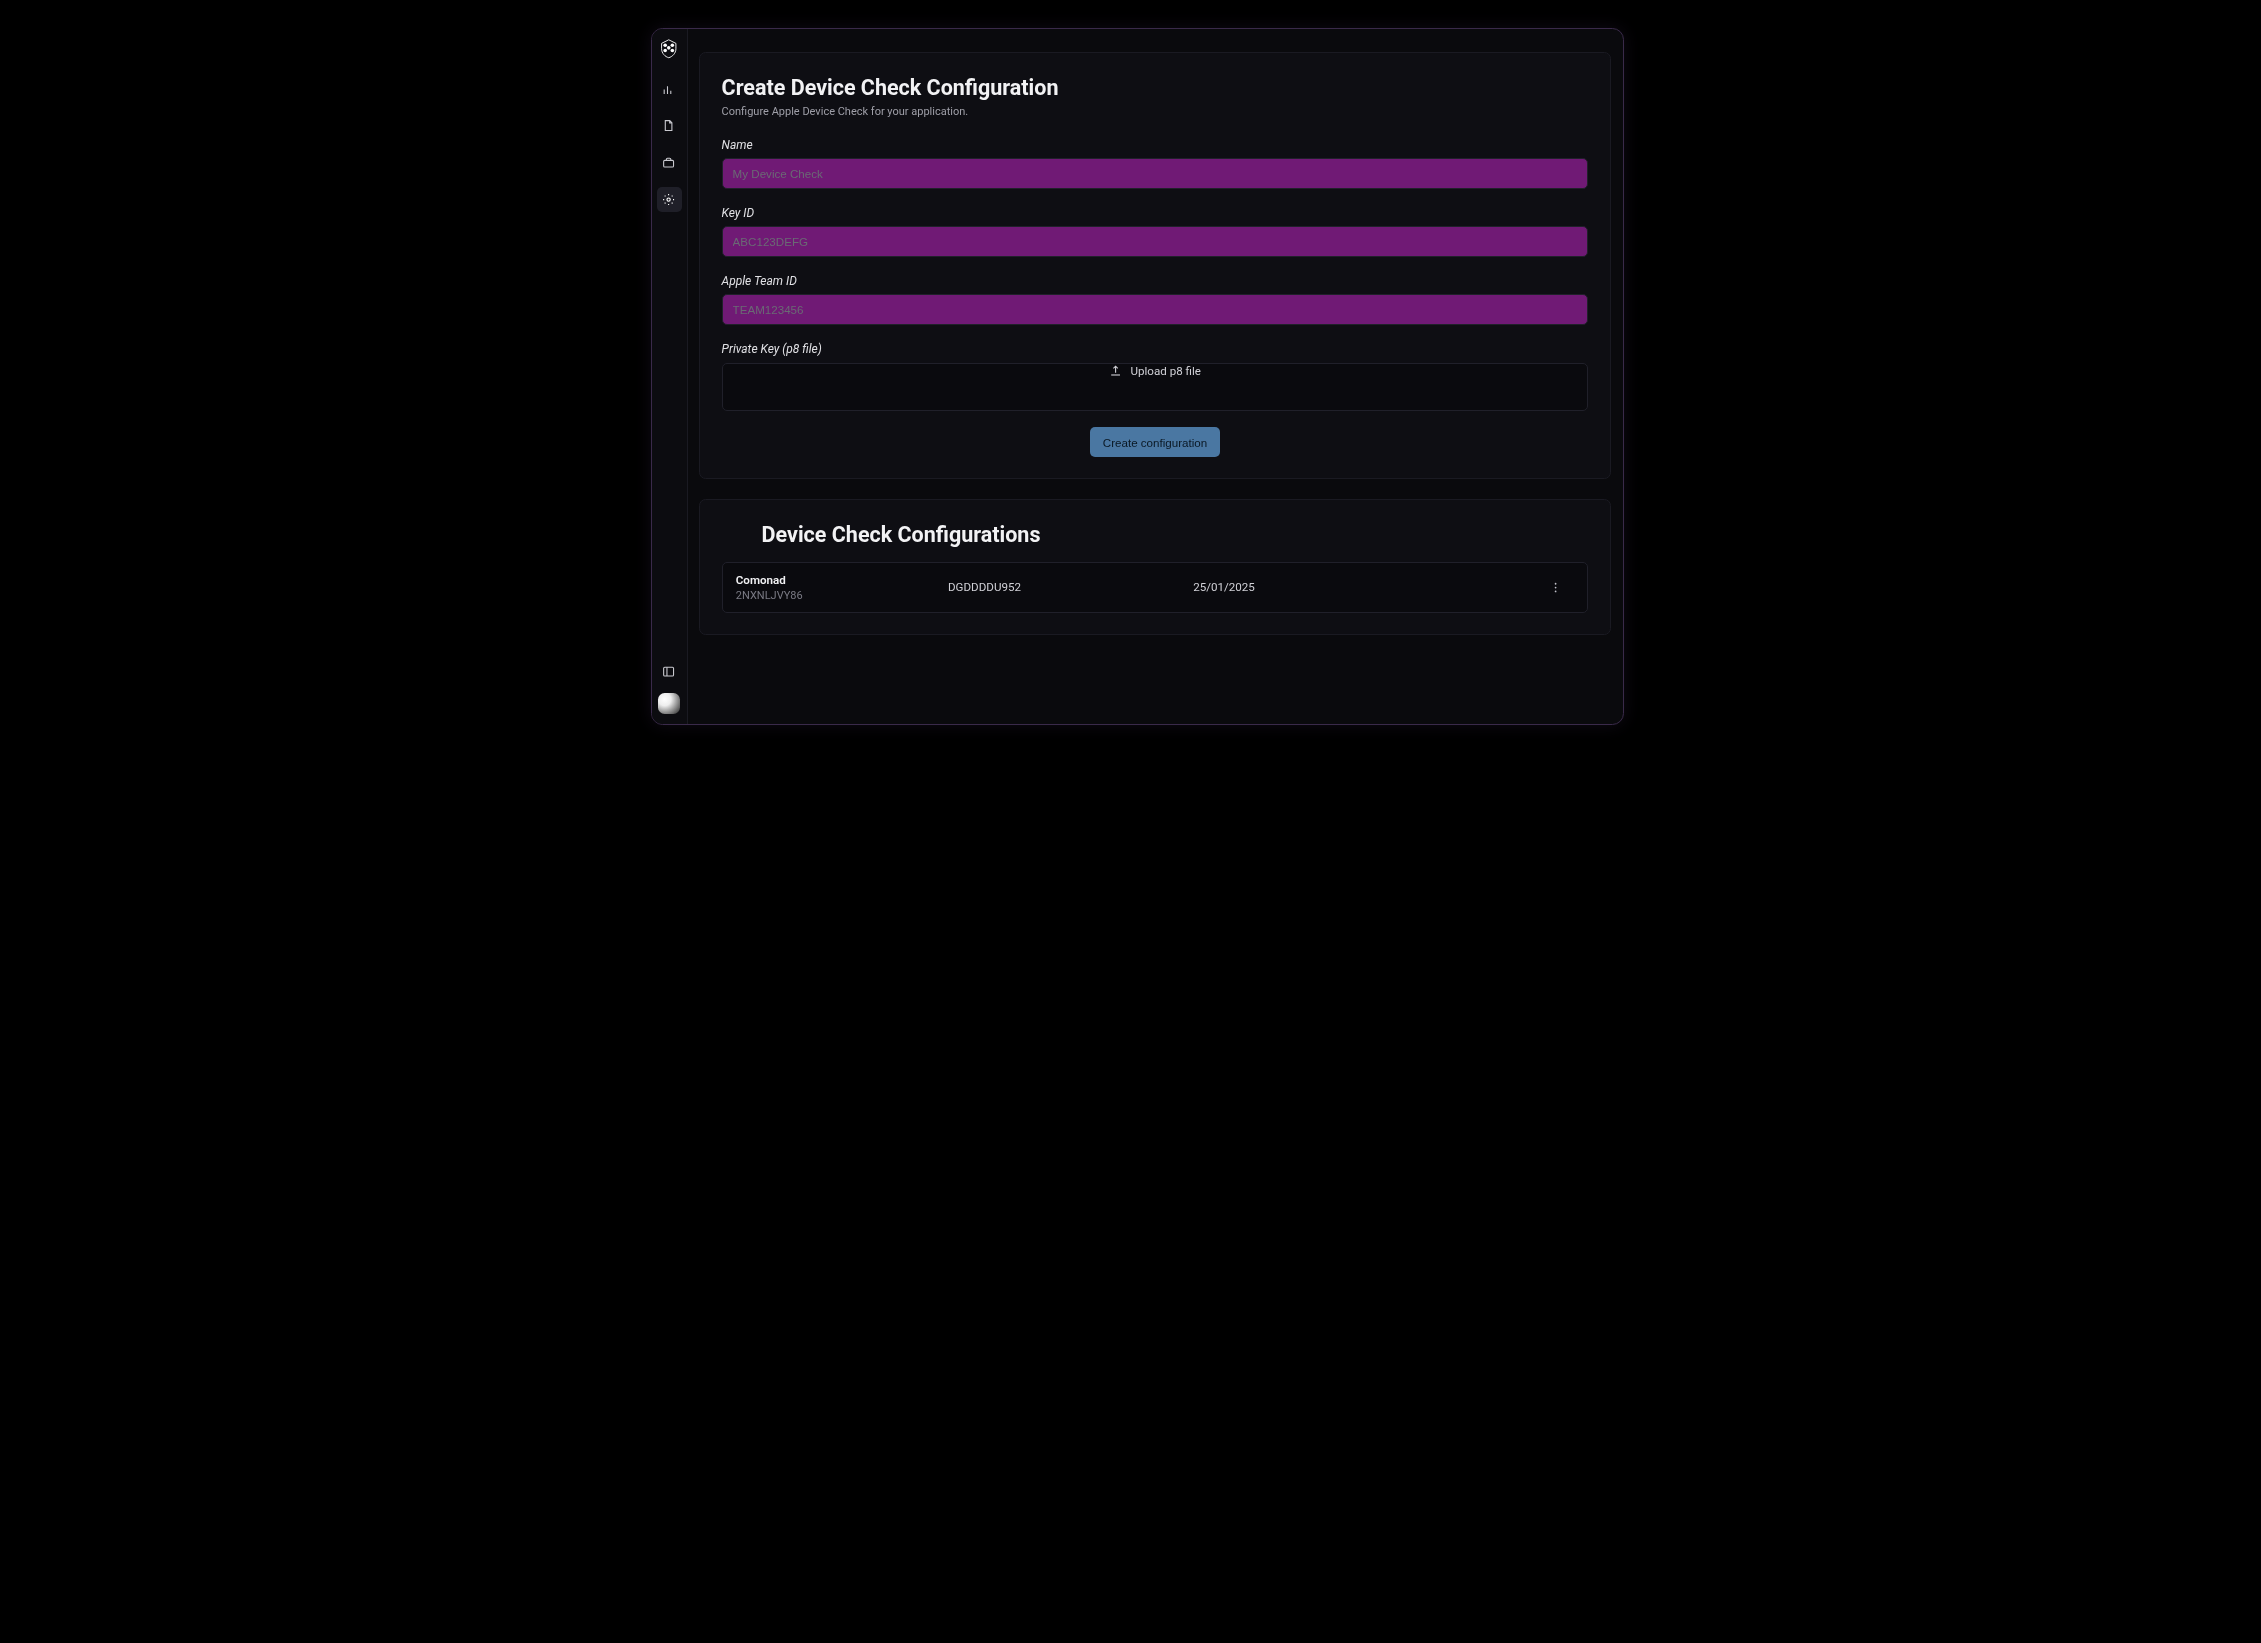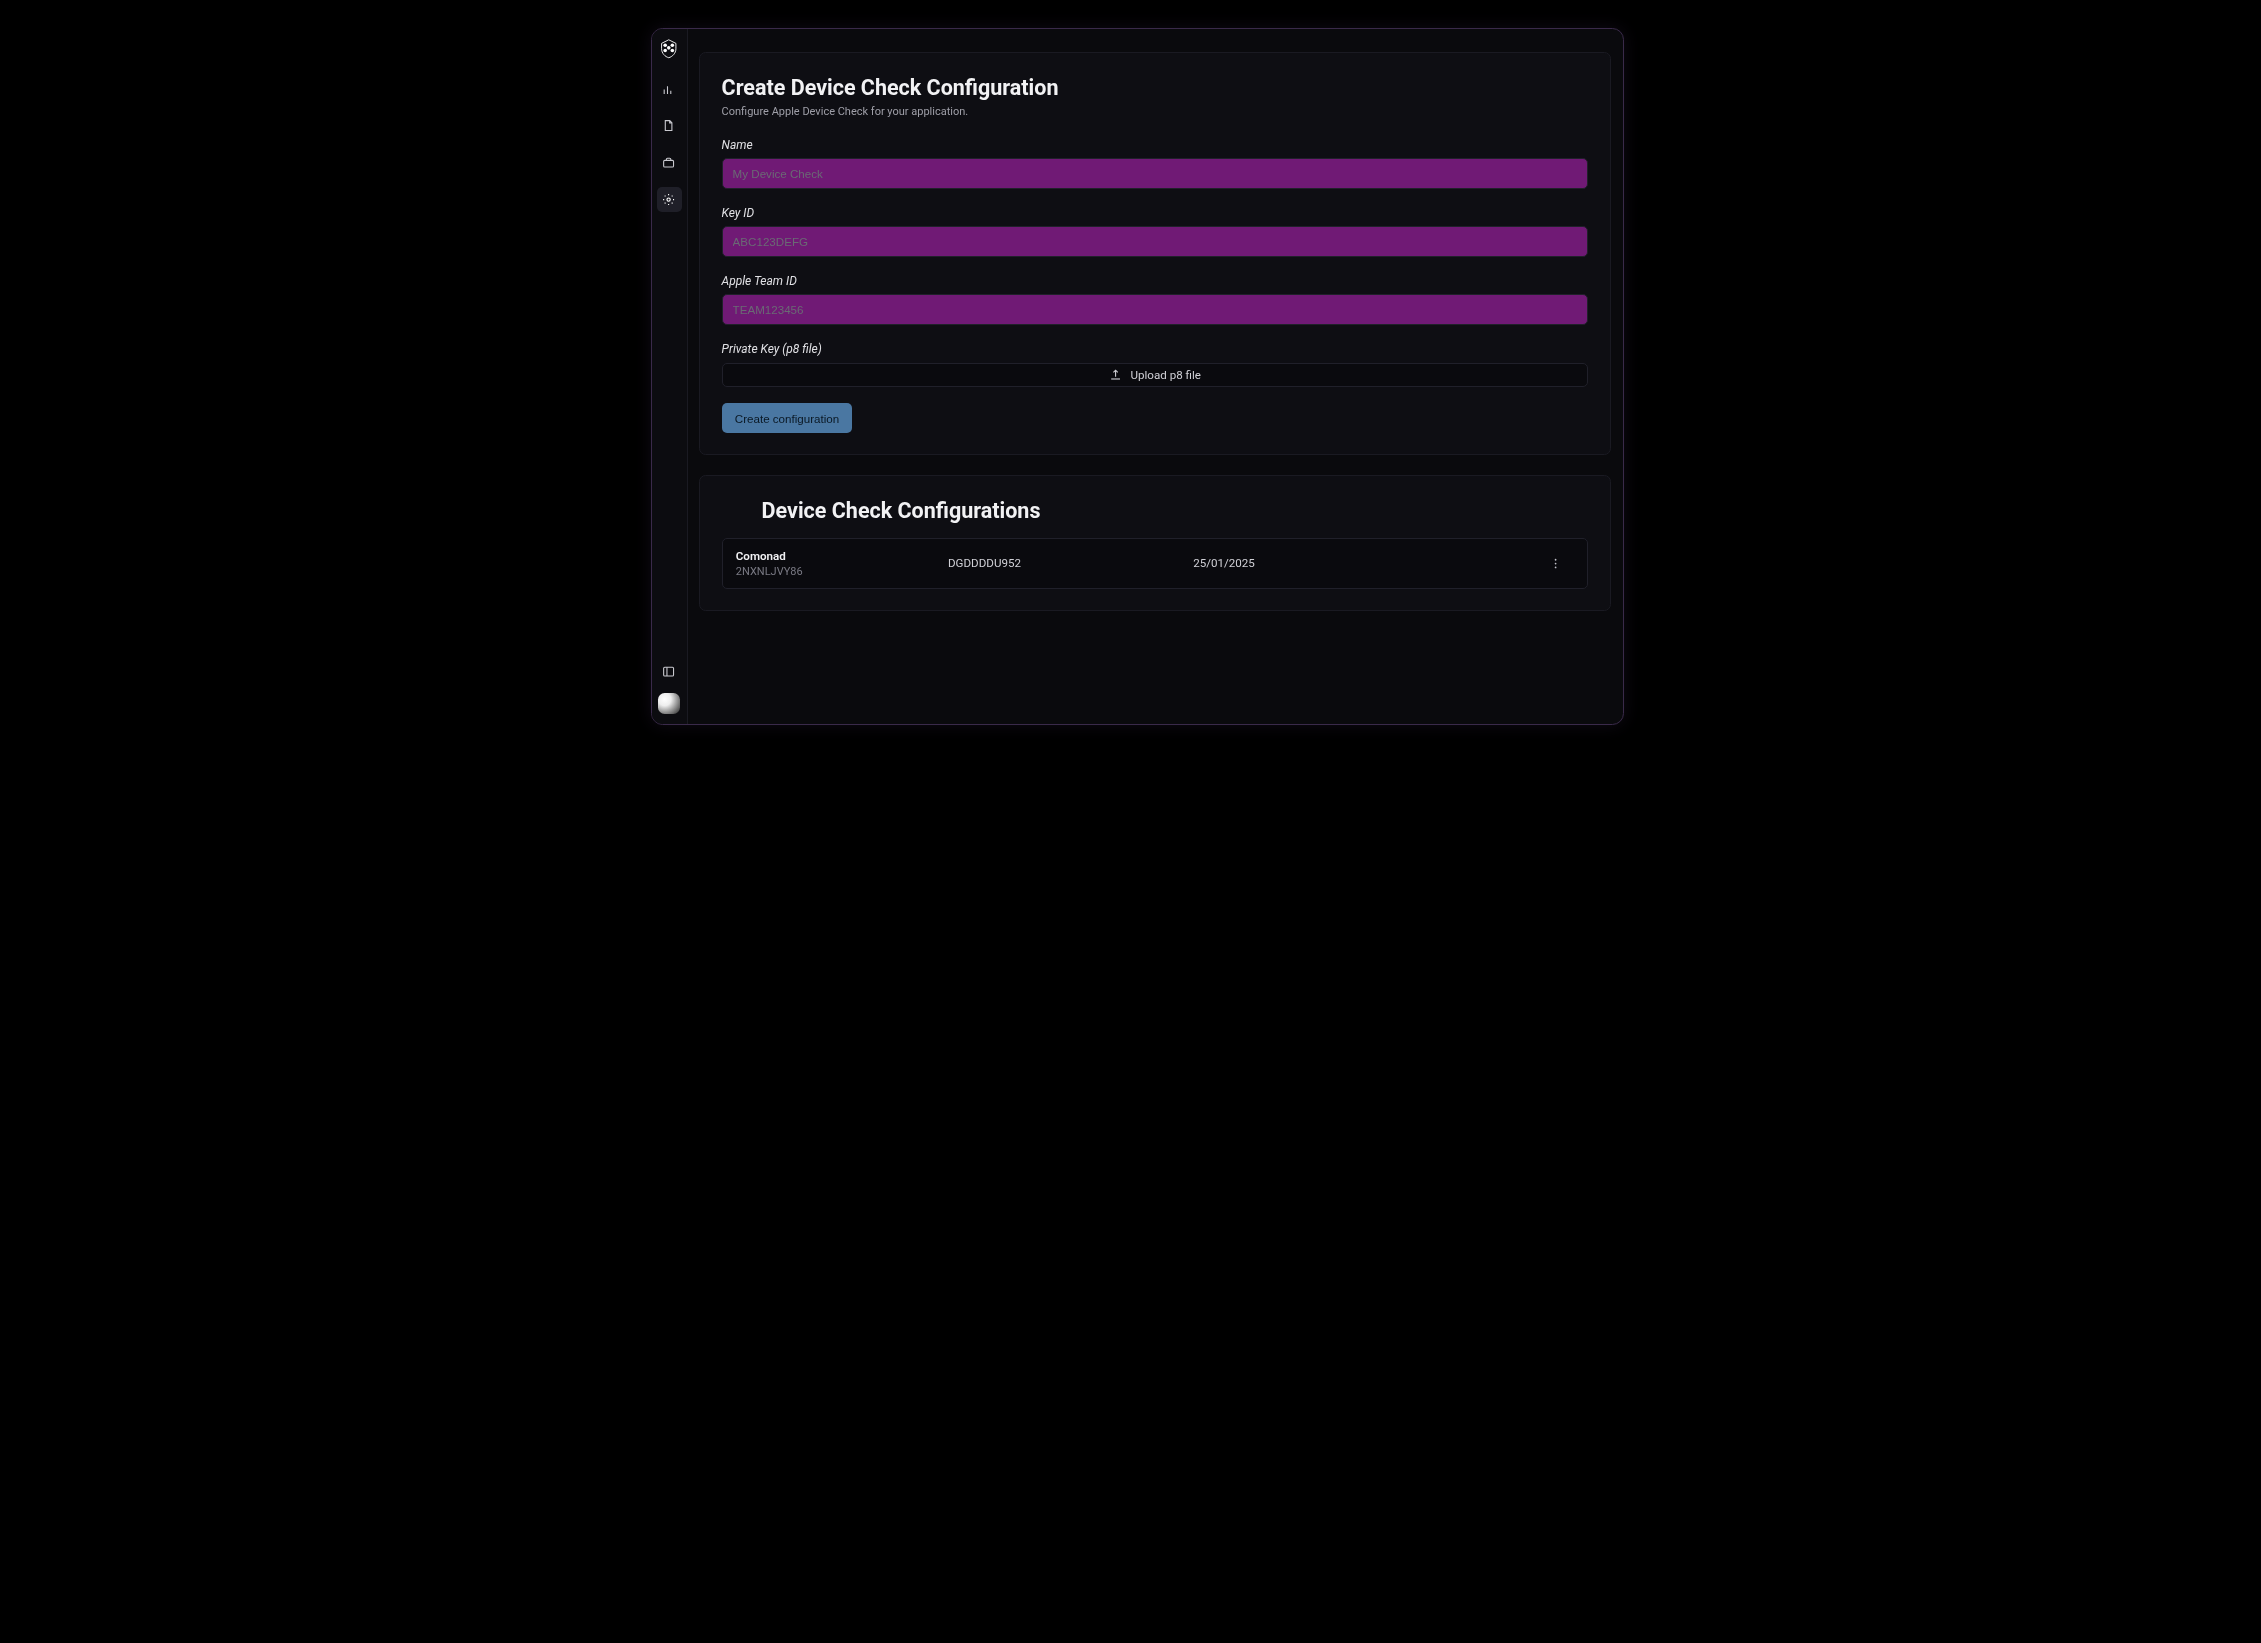--- a/index.html
+++ b/index.html
@@ -128,32 +128,32 @@
     border: 0.8px solid #20202a;
     border-radius: 5px;
     color: #e5e5e5;
     padding: 0 10px;
     font-size: 11.6px;
     outline: none;
   }
   .text-input::placeholder { color: #6a6a74; }
   .upload-box {
     width: 100%;
-    height: 24px;
+    height: 48px;
     background: #0a0a0e;
     border: 0.8px solid #20202a;
     border-radius: 5px;
-    display:flex;align-items:center;justify-content:center;
+    display:flex;align-items:flex-start;justify-content:center;
     gap: 8.3px;
     color: #d0d0d6;
     font-size: 11.6px;
     cursor: pointer;
   }
   .actions {
-    display:flex;justify-content:flex-start;
+    display:flex;justify-content:center;
     margin-top: 16.6px;
   }
   .primary-btn {
     background: #4a77a2;
     color: #0a1824;
     border: none;
     border-radius: 5px;
     padding: 8.3px 13.2px;
     font-size: 11.6px;
     cursor: pointer;

